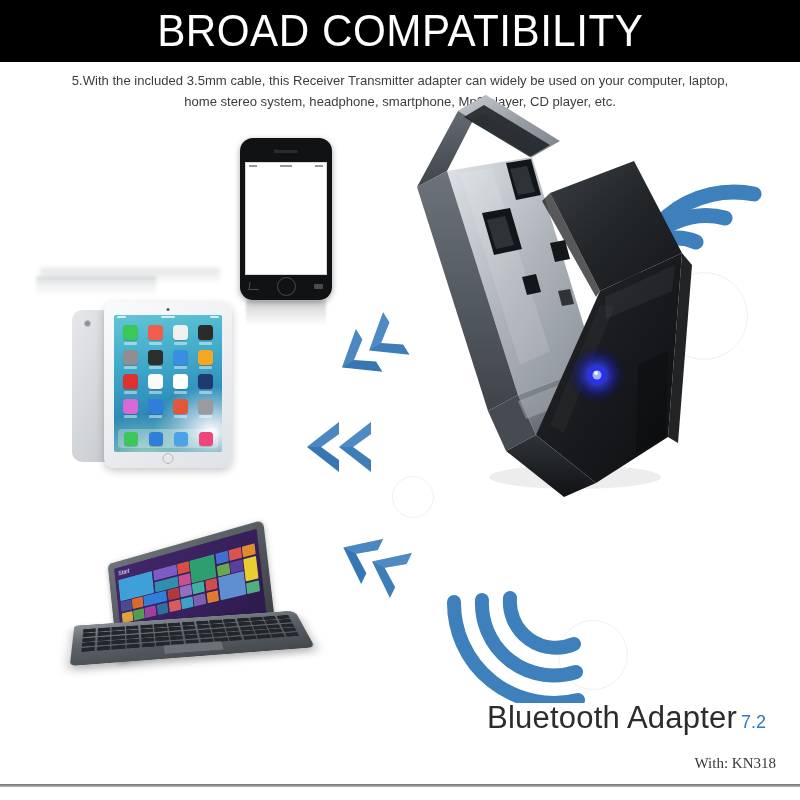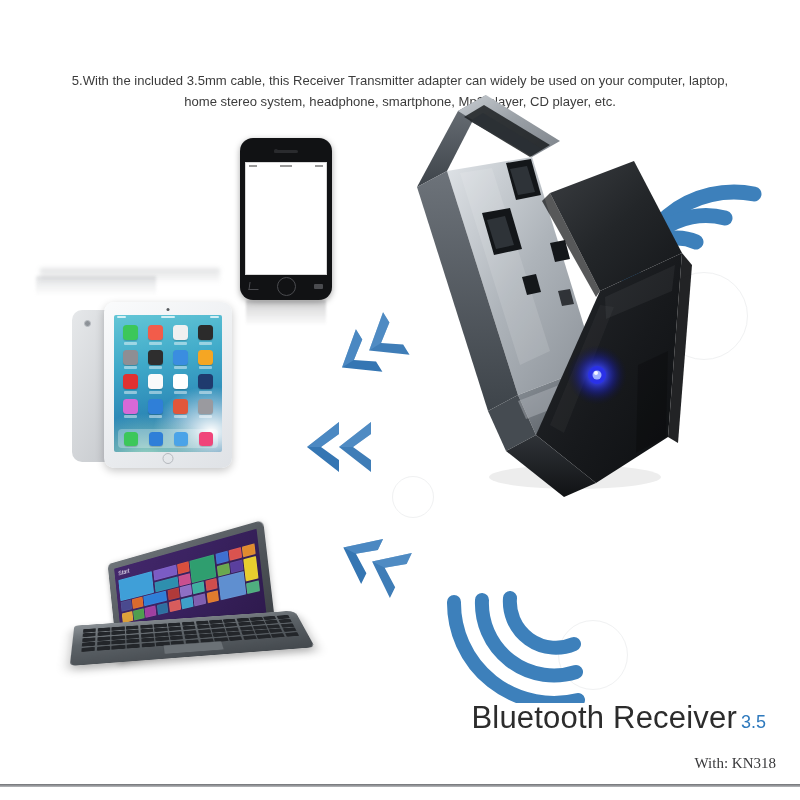--- a/index.html
+++ b/index.html
@@ -240,20 +240,23 @@
   .footrule{
     position:absolute;left:0;top:784px;width:800px;height:3px;
     background:linear-gradient(to bottom,#6e7073,#b9bbbe);
   }
 </style>
 </head>
 <body>
 
 <div class="page">
 
+  <div class="header-band">
+    <div class="header-title">BROAD COMPATIBILITY</div>
+  </div>
 
   <div class="subtext">
     <div>5.With the included 3.5mm cable, this Receiver Transmitter adapter can widely be used on your computer, laptop,</div>
     <div>home stereo system, headphone, smartphone, Mp3 player, CD player, etc.</div>
   </div>
 
   <div class="stage">
 
     <div class="ghost-circle gc1" style="top:162px;"></div>
     <div class="ghost-circle gc2" style="top:510px;"></div>
@@ -622,18 +625,18 @@
       <path d="M238 300 L268 286 L266 372 L236 388 Z" fill="#000000" opacity=".22"></path>
 
       <circle cx="197" cy="310" r="30" fill="url(#ledGlow)" opacity=".85"></circle>
       <circle cx="197" cy="310" r="9" fill="#2a31e8"></circle>
       <circle cx="197" cy="310" r="4.5" fill="#9fb0ff"></circle>
       <circle cx="196" cy="308" r="2" fill="#ffffff" opacity=".9"></circle>
     </svg>
   </div>
 
   <div class="brandline">
-    <span class="brand-main">Bluetooth Receiver</span><span class="brand-ver">3.5</span>
+    <span class="brand-main">Bluetooth Adapter</span><span class="brand-ver">7.2</span>
   </div>
   <div class="model">With: KN318</div>
   <div class="footrule"></div>
 
 </div>
 
 </body></html>

